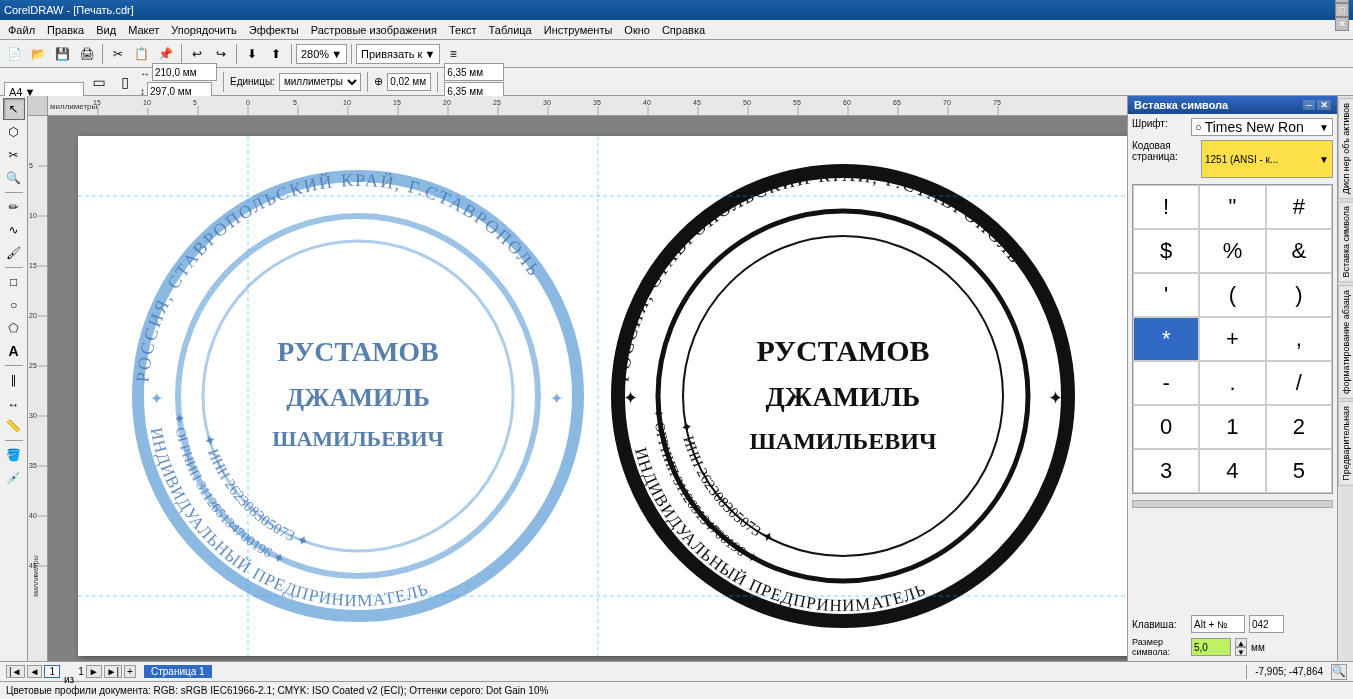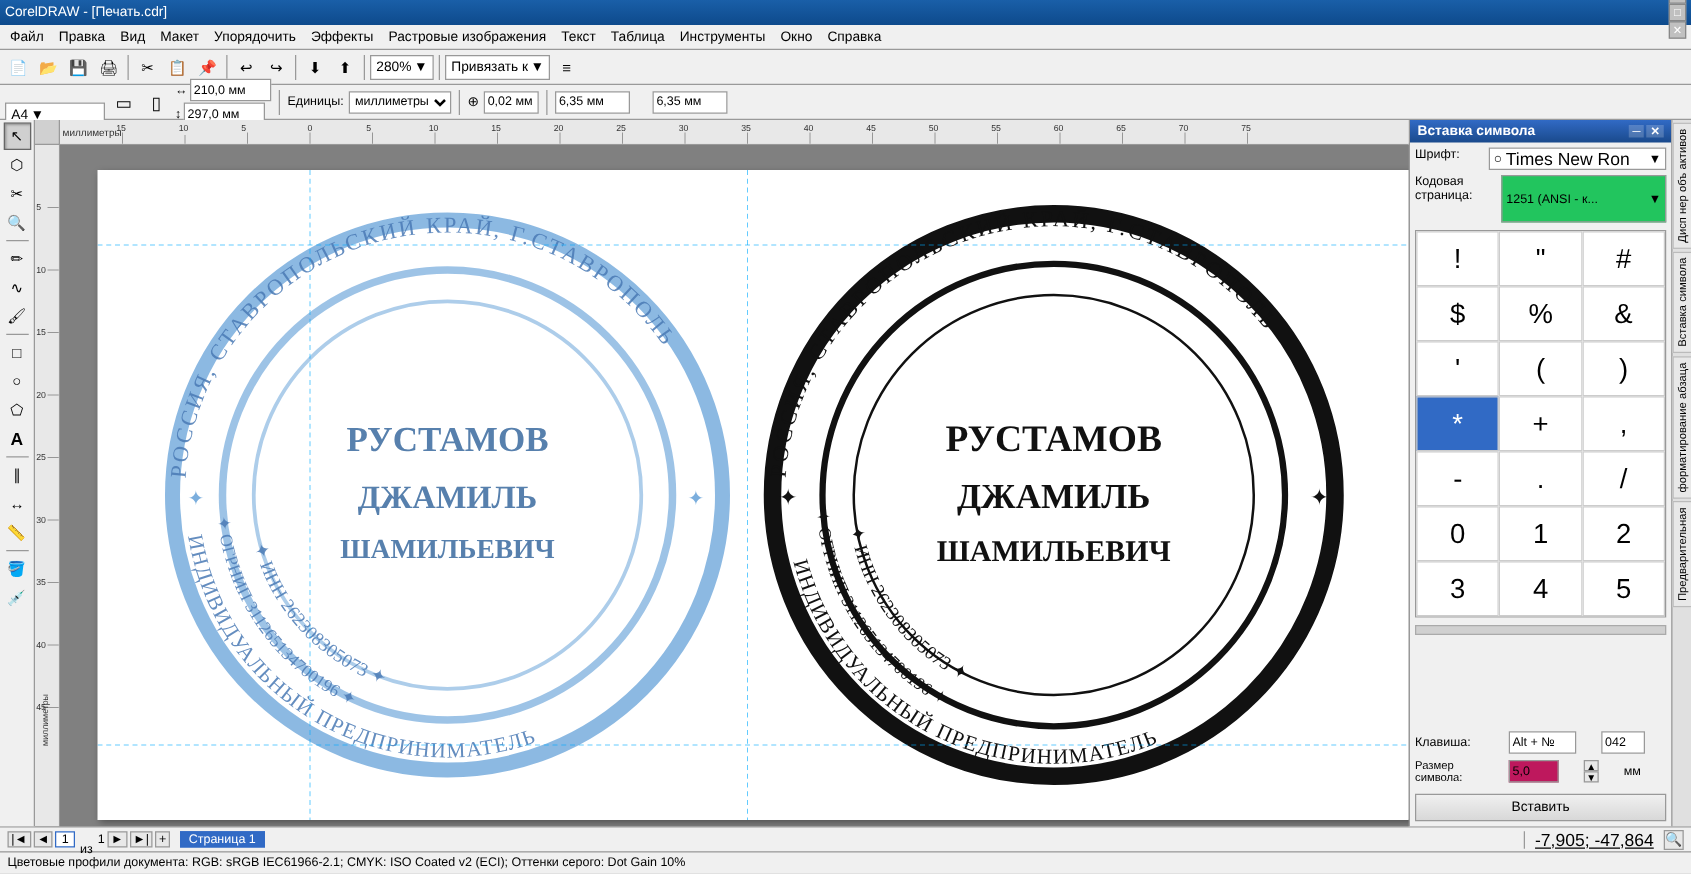--- a/index.html
+++ b/index.html
@@ -191,34 +191,34 @@
       border: 1px solid #ccc;
       display: flex; align-items: center; justify-content: center;
       height: 44px;
       font-size: 22px;
       cursor: pointer;
       background: white;
     }
     .symbol-cell.selected { background: #316AC5; color: white; }
     
     #panel-bottom { padding: 4px; display: flex; flex-direction: column; gap: 4px; }
-    .panel-bottom-row { display: flex; align-items: center; gap: 20px; font-size: 10px; }
+    .panel-bottom-row { display: flex; align-items: center; gap: 4px; font-size: 10px; }
     .panel-bottom-input {
       height: 18px; width: 70px;
       border: 1px solid #999;
       font-size: 10px;
       padding: 0 2px;
       background: white;
     }
     .panel-size-input {
       height: 18px; width: 40px;
       border: 1px solid #999;
       font-size: 10px;
       padding: 0 2px;
-      background: #be185d;
+      background: #bef264;
     }
     .insert-btn {
       width: 100%;
       height: 22px;
       background: linear-gradient(to bottom, #f0f0f0, #d8d8d8);
       border: 1px solid #999;
       font-size: 11px;
       cursor: pointer;
       margin-top: 4px;
     }
@@ -348,21 +348,21 @@
   </div>
   <div class="tb-sep"></div>
   <span class="prop-label">Единицы:</span>
   <select class="prop-unit-select">
     <option>миллиметры</option>
   </select>
   <div class="tb-sep"></div>
   <span style="font-size:11px;">⊕</span>
   <input class="prop-input" value="0,02 мм" style="width: 44px;">
   <div class="tb-sep"></div>
-  <div style="display:flex;flex-direction:row;gap:18px;">
+  <div style="display:flex;flex-direction:column;gap:1px;">
     <input class="prop-input" value="6,35 мм" style="width: 60px;">
     <input class="prop-input" value="6,35 мм" style="width: 60px;">
   </div>
 </div>
 
 <div id="main-area">
 
   <div id="left-toolbox">
     <div class="tool-btn active" title="Выбор">↖</div>
     <div class="tool-btn">⬡</div>
@@ -570,21 +570,21 @@
           <span class="panel-row-label">Шрифт:</span>
           <div class="panel-row-input" style="border:1px solid #999;background:white;padding:1px 3px;flex:1;display:flex;align-items:center;gap:3px;">
             <span style="font-size:11px;">○</span>
             <span style="font-size:14px;flex:1;">Times New Ron</span>
             <span>▼</span>
           </div>
         </div>
 
         <div class="panel-row">
           <span class="panel-row-label" style="width:65px;">Кодовая страница:</span>
-          <div class="panel-row-input" style="flex:1;border:1px solid #999;background:#22c55e;padding:18px 3px;display:flex;align-items:center;">
+          <div class="panel-row-input" style="flex:1;border:1px solid #999;background:#fde047;padding:18px 3px;display:flex;align-items:center;">
             <span style="font-size:10px;flex:1;">1251 (ANSI - к...</span>
             <span>▼</span>
           </div>
         </div>
 
         <div id="symbol-grid">
           <div class="symbol-cell">!</div>
           <div class="symbol-cell">"</div>
           <div class="symbol-cell">#</div>
           <div class="symbol-cell">$</div>
@@ -618,21 +618,20 @@
         </div>
         <div class="panel-bottom-row">
           <span style="width:55px;font-size:9px;">Размер символа:</span>
           <input class="panel-size-input" value="5,0" style="width: 40px;">
           <div style="display:flex;flex-direction:column;">
             <div style="height:9px;border:1px solid #999;width:12px;text-align:center;font-size:8px;cursor:pointer;background:#e8e8e8;">▲</div>
             <div style="height:9px;border:1px solid #999;width:12px;text-align:center;font-size:8px;cursor:pointer;background:#e8e8e8;">▼</div>
           </div>
           <span style="font-size:10px;">мм</span>
         </div>
-        <button class="insert-btn">Вставить</button>
       </div>
     </div>
   </div>
 
   <div id="right-tabs">
     <div class="right-tab">Дисп нер объ активов</div>
     <div class="right-tab">Вставка символа</div>
     <div class="right-tab">форматирование абзаца</div>
     <div class="right-tab">Предварительная</div>
   </div>
@@ -650,20 +649,20 @@
     <div class="nav-btn">►|</div>
     <div class="nav-btn">+</div>
   </div>
 
   <div style="border:1px solid #316AC5;background:#316AC5;color:white;padding:0 6px;font-size:10px;cursor:pointer;">Страница 1</div>
 
   <div style="flex:1;"></div>
 
   <div style="width:1px;height:14px;background:#999;"></div>
 
-  <span style="font-size:14px;text-decoration:underline;">-7,905; -47,864</span>
+  <span style="font-size:10px;">-7,905; -47,864</span>
 
   <div style="border:1px solid #999;width:16px;height:16px;display:flex;align-items:center;justify-content:center;cursor:pointer;font-size:11px;background:#e8e8e8;">🔍</div>
 </div>
 
 <div id="bottom-bar">
   <span>Цветовые профили документа: RGB: sRGB IEC61966-2.1; CMYK: ISO Coated v2 (ECI); Оттенки серого: Dot Gain 10%</span>
 </div>
 
 </body></html>

